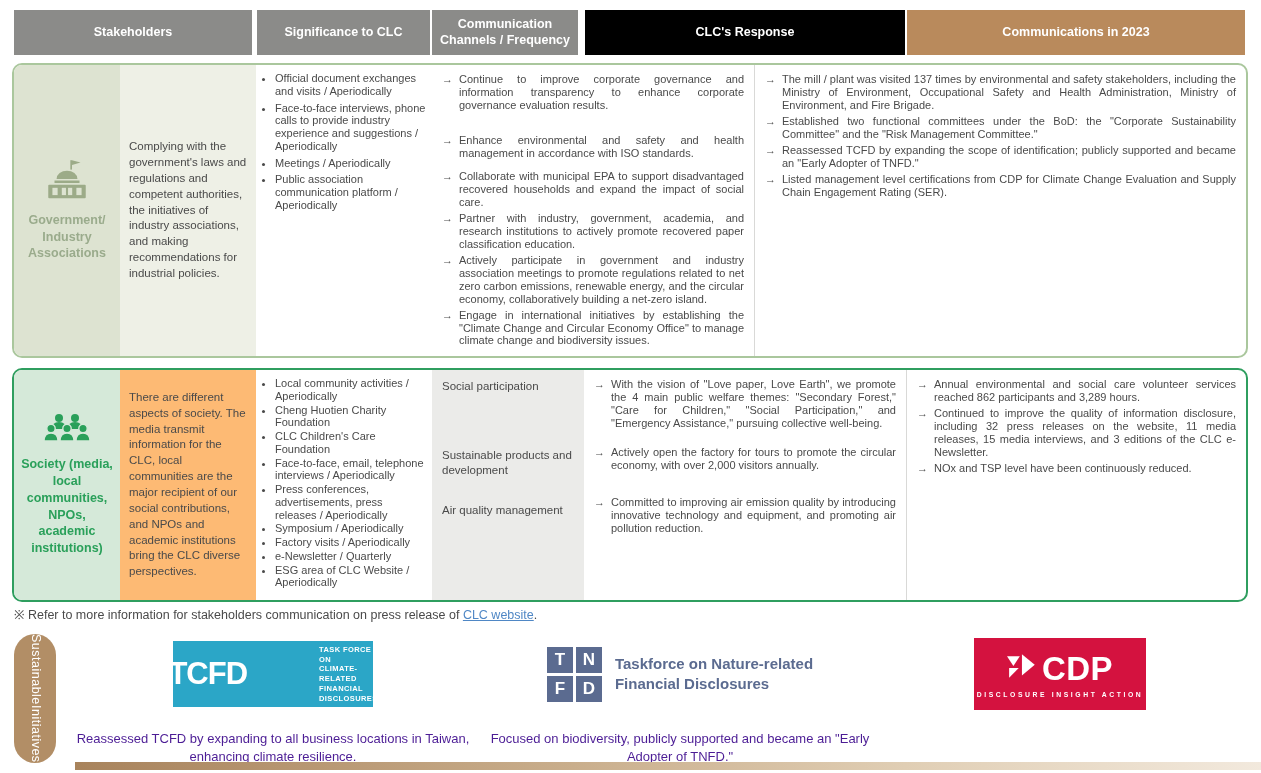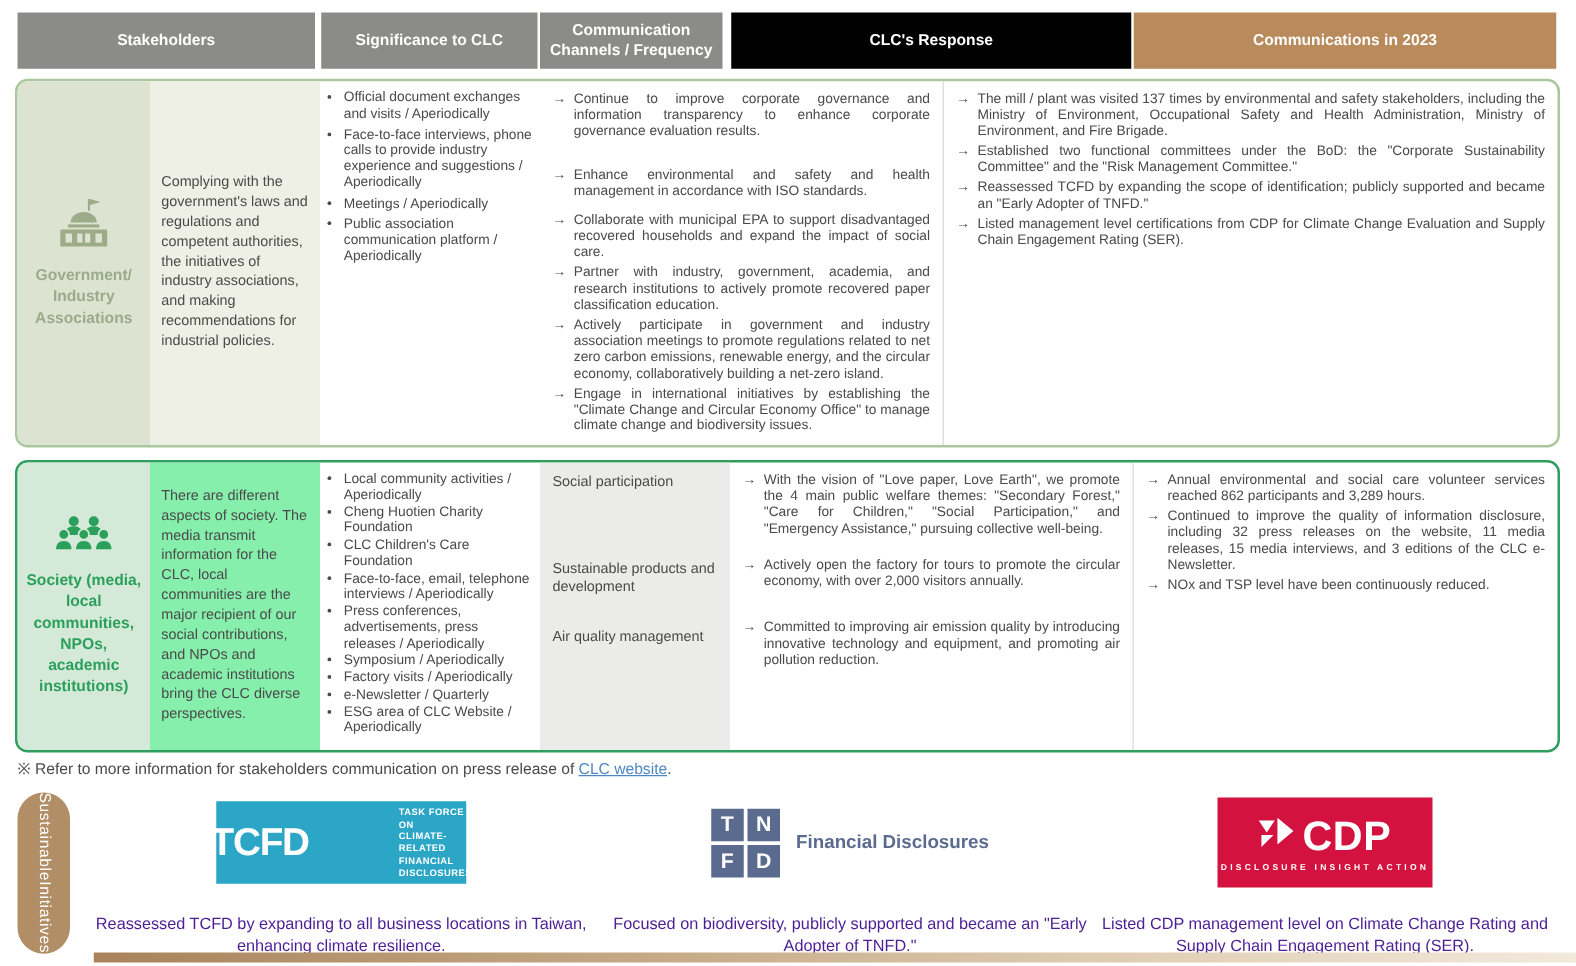--- a/index.html
+++ b/index.html
@@ -25,21 +25,21 @@
   .c-stake{width:106px;display:flex;flex-direction:column;align-items:center;justify-content:center;
            text-align:center;padding:8px 5px;}
   .row1 .c-stake{background:#dde3d1;}
   .row2 .c-stake{background:#d5e9d9;}
   .stake-icon{display:block;margin-bottom:7px;}
   .stake-label{font-weight:bold;font-size:12.5px;line-height:1.35;}
   .row1 .stake-label{color:#9aab8c;}
   .row2 .stake-label{color:#2aa05a;}
   .c-sig{width:136px;padding:10px 9px;font-size:11.5px;line-height:1.38;display:flex;flex-direction:column;justify-content:center;}
   .row1 .c-sig{background:#eef0e6;}
-  .row2 .c-sig{background:#86efac;}
+  .row2 .c-sig{background:#fdba74;}
   .c-sig p{margin:0;}
   .c-chan{width:176px;padding:7px 6px 6px 4px;font-size:11px;line-height:1.16;}
   ul.channels{margin:0;padding:0 0 0 15px;list-style:disc;}
   ul.channels li{margin:0 0 1px 0;}
   .row1 ul.channels li{margin-bottom:4px;}
   .c-topic{width:152px;background:#ebebe9;padding:9px 10px;font-size:11.5px;line-height:1.25;}
   .row1 .t2{margin-top:39px;}
   .row1 .t3{margin-top:28px;}
   .row2 .t2{margin-top:55px;}
   .row2 .t3{margin-top:26px;}
@@ -233,20 +233,21 @@
   <div class="init-block ib2">
     <div class="logo-row">
       <div class="tnfd-logo">
         <div class="tnfd-grid">
           <div class="tnfd-sq">T</div>
           <div class="tnfd-sq">N</div>
           <div class="tnfd-sq">F</div>
           <div class="tnfd-sq">D</div>
         </div>
         <div class="tnfd-name">
+          <span>Taskforce on Nature-related</span>
           <span>Financial Disclosures</span>
         </div>
       </div>
     </div>
     <div class="caption">Focused on biodiversity, publicly supported and became an "Early Adopter of TNFD."</div>
   </div>
 
   <div class="init-block ib3">
     <div class="logo-row">
       <div class="cdp-logo">
@@ -256,18 +257,17 @@
               <polygon points="0,2 12,2 6,11"></polygon>
               <polygon points="14,0 14,20 26,10"></polygon>
               <polygon points="2,13 11,13 2,22"></polygon>
             </svg>
           </span>
           <span class="cdp-big">CDP</span>
         </div>
         <div class="cdp-tag">DISCLOSURE INSIGHT ACTION</div>
       </div>
     </div>
-    <div class="caption">Listed CDP management level on Climate Change Rating and Supply Chain Engagement Rating (SER).</div>
   </div>
 
   <div class="bottom-bar"></div>
 
 </div>
 
 </body></html>

